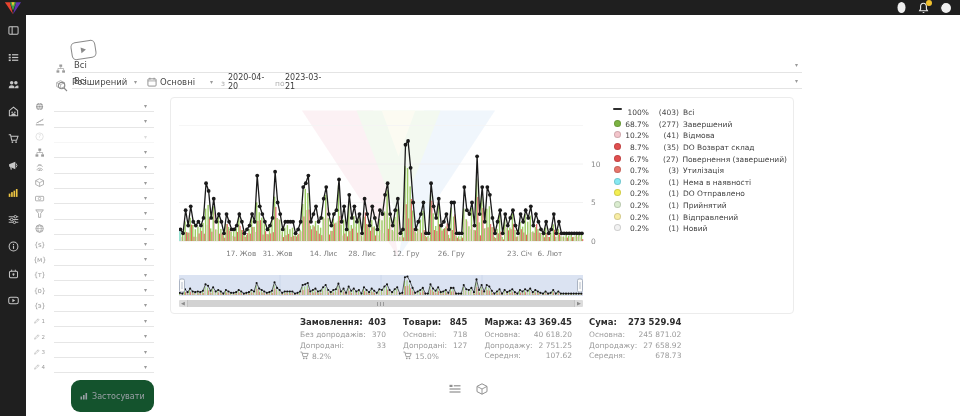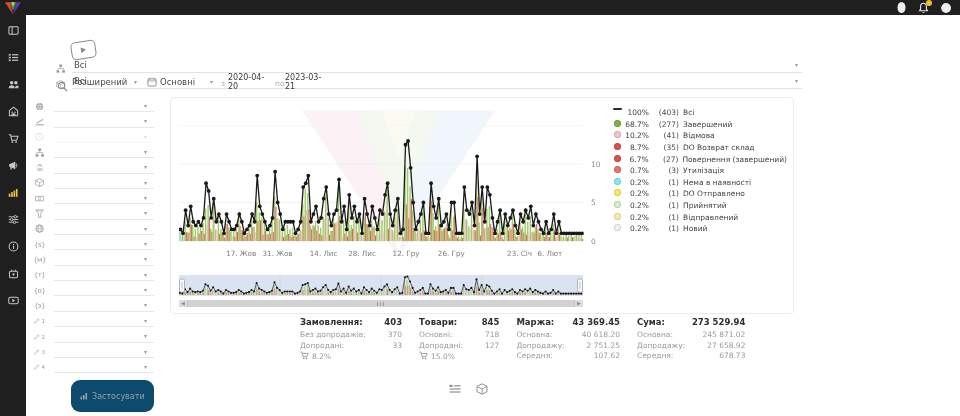--- a/index.html
+++ b/index.html
@@ -23,40 +23,40 @@
   .video-btn{position:absolute;left:45px;top:26px;width:23px;height:16px;border:1.4px solid #8a8a8a;border-radius:5px;
              transform:rotate(-9deg);display:flex;align-items:center;justify-content:center}
   .video-btn i{display:block;width:0;height:0;border-left:5px solid #8a8a8a;border-top:3.5px solid transparent;border-bottom:3.5px solid transparent}
   .flist{position:absolute;left:28px;top:99px;width:126px}
   .frow{position:relative;height:15.35px}
   .frow .ic{position:absolute;left:6px;top:2px;width:11px;height:11px;display:flex;align-items:center;justify-content:center}
   .frow .line{position:absolute;left:26px;right:0;top:0;bottom:2px;border-bottom:1px solid #e6e6e6}
   .frow .caret{position:absolute;right:7px;top:4px}
   .brace{font-size:7px;color:#9b9b9b;letter-spacing:-0.5px}
   .pnum{font-size:5.5px;color:#9b9b9b;margin-left:1px}
-  .apply-btn{position:absolute;left:71px;top:380px;height:17px;padding:16px 9px;border:none;border-radius:9px;background:#0c4a6e;
+  .apply-btn{position:absolute;left:71px;top:380px;height:17px;padding:16px 9px;border:none;border-radius:9px;background:#14532d;
              display:flex;align-items:center;gap:4px;font-size:8px;color:#9aa0a6;cursor:pointer;font-family:inherit}
   .chart-card{position:absolute;left:170px;top:97px;width:622px;height:215px;background:#fff;border:1px solid #ececec;border-radius:4px}
   .watermark{position:absolute;left:120px;top:4px;width:215px;height:168px;opacity:.12;pointer-events:none}
   .legend{position:absolute;left:442px;top:10px;width:174px}
   .lg-row{display:flex;align-items:flex-start;height:11.65px;font-size:7.5px;color:#3d3d3d;white-space:nowrap}
   .lg-sw{width:9px;display:flex;justify-content:center;margin-right:3px}
   .lg-dot{width:7px;height:7px;border-radius:50%;box-shadow:inset 0 0 0 1px rgba(0,0,0,.14)}
   .lg-line{width:9px;height:2.2px;border-radius:1px}
   .lg-pct{width:24px;text-align:right;margin-right:3px}
   .lg-cnt{width:27px;text-align:right;margin-right:4px;color:#4a4a4a}
   .scrollbar{position:absolute;left:8px;top:202px;width:404px;height:7px;background:#dcdcdc;border-radius:1px;display:flex;align-items:center}
   .sb-arrow{font-size:5px;color:#8a8a8a;width:8px;text-align:center;line-height:7px}
   .sb-thumb{flex:1;height:7px;background:#d2d2d2;border-left:1px solid #c2c2c2;border-right:1px solid #c2c2c2;position:relative}
   .sb-grip{position:absolute;left:50%;top:1.5px;width:8px;height:4px;margin-left:-4px;
            background:repeating-linear-gradient(90deg,#9a9a9a 0,#9a9a9a 1px,transparent 1px,transparent 3px)}
   .stats{position:absolute;left:300px;top:317px;display:flex;gap:17px}
   .st-col{display:flex;flex-direction:column}
   .st-head{display:flex;justify-content:space-between;gap:0;font-size:8.5px;font-weight:bold;color:#2e2e2e;white-space:nowrap;margin-bottom:3px}
-  .st-row{display:flex;justify-content:space-between;gap:22px;font-size:7.5px;color:#9a9a9a;white-space:nowrap;line-height:10.5px}
+  .st-row{display:flex;justify-content:space-between;gap:6px;font-size:7.5px;color:#9a9a9a;white-space:nowrap;line-height:10.5px}
   .st-row .icv{display:flex;align-items:center;gap:3px}
   .view-toggles{position:absolute;left:449px;top:383px;display:flex;gap:15px}
   .view-toggles span{cursor:pointer;display:inline-flex}
 </style>
 </head>
 <body>
 
 <div class="topbar"></div>
 
 <div class="topbar-icons">

